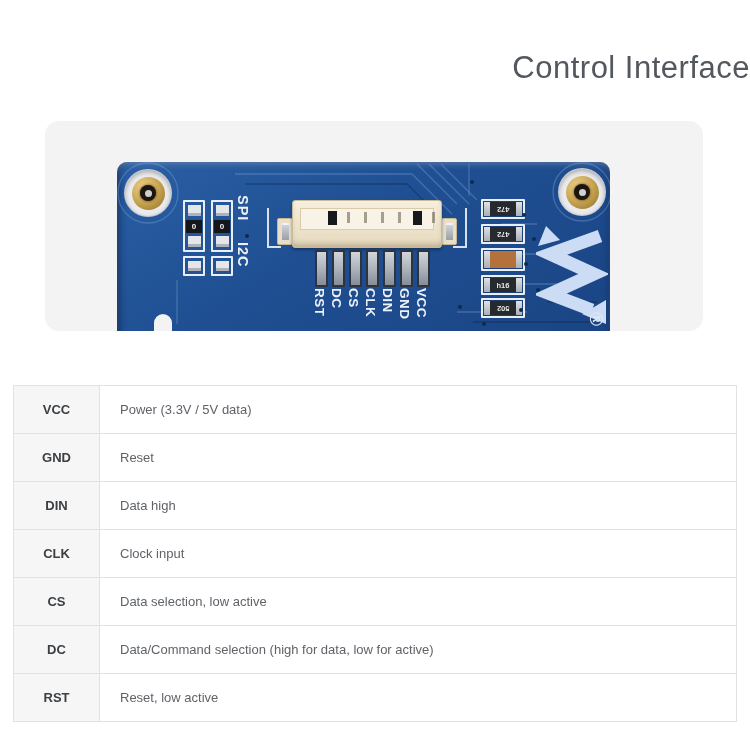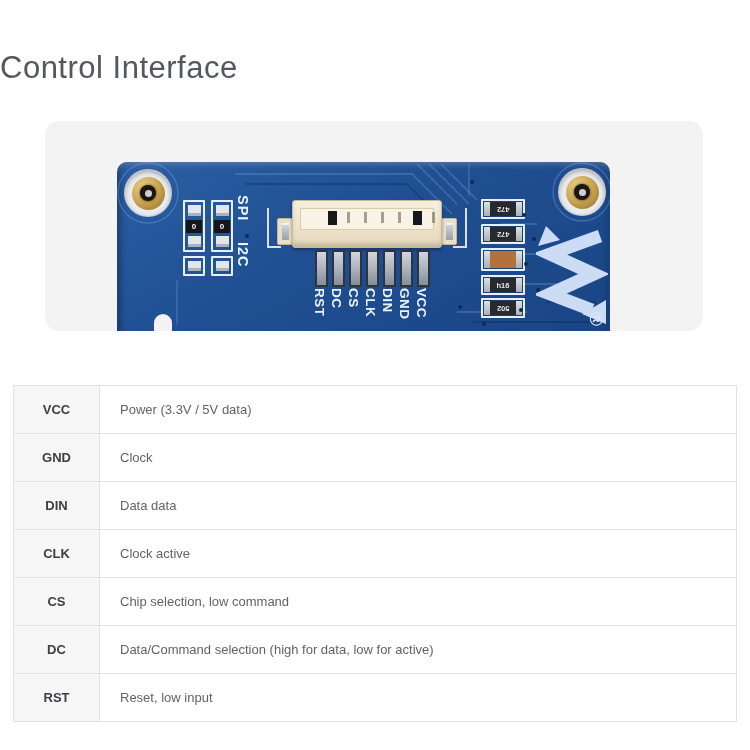--- a/index.html
+++ b/index.html
@@ -4,21 +4,21 @@
 <style>
   html,body{margin:0;padding:0;}
   body{
     width:750px;height:750px;position:relative;background:#ffffff;
     font-family:"Liberation Sans",sans-serif;overflow:hidden;
   }
   .abs{position:absolute;}
 
   
   .page-title{
-    position:absolute;top:50px;left:0;width:750px;text-align:left;
+    position:absolute;top:50px;left:0;width:750px;text-align:right;
     font-size:31px;font-weight:400;color:#53585e;letter-spacing:.5px;
   }
 
   
   .card{
     position:absolute;left:45px;top:121px;width:658px;height:210px;
     background:#f3f3f3;border-radius:14px;overflow:hidden;
   }
 
   
@@ -271,36 +271,36 @@
 </div>
 
 <table class="pin-table">
   <tbody>
     <tr>
       <td class="pin">VCC</td>
       <td class="desc">Power (3.3V / 5V data)</td>
     </tr>
     <tr>
       <td class="pin">GND</td>
-      <td class="desc">Clock</td>
+      <td class="desc">Reset</td>
     </tr>
     <tr>
       <td class="pin">DIN</td>
-      <td class="desc">Data data</td>
+      <td class="desc">Data high</td>
     </tr>
     <tr>
       <td class="pin">CLK</td>
-      <td class="desc">Clock active</td>
+      <td class="desc">Clock input</td>
     </tr>
     <tr>
       <td class="pin">CS</td>
-      <td class="desc">Chip selection, low command</td>
+      <td class="desc">Data selection, low active</td>
     </tr>
     <tr>
       <td class="pin">DC</td>
       <td class="desc">Data/Command selection (high for data, low for active)</td>
     </tr>
     <tr>
       <td class="pin">RST</td>
-      <td class="desc">Reset, low input</td>
+      <td class="desc">Reset, low active</td>
     </tr>
   </tbody>
 </table>
 
 </body></html>

